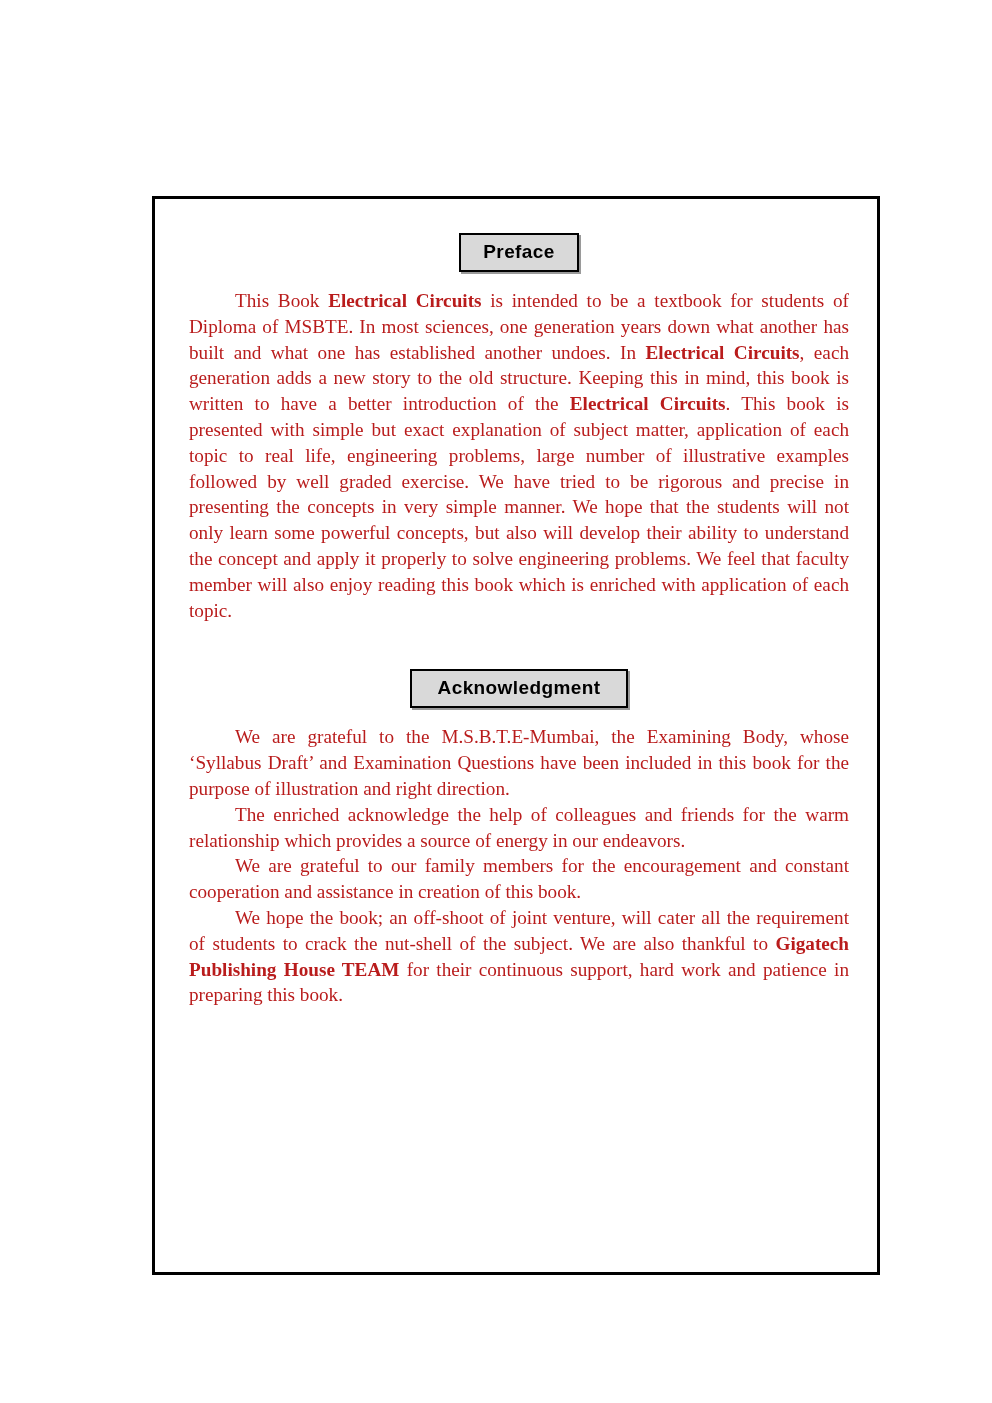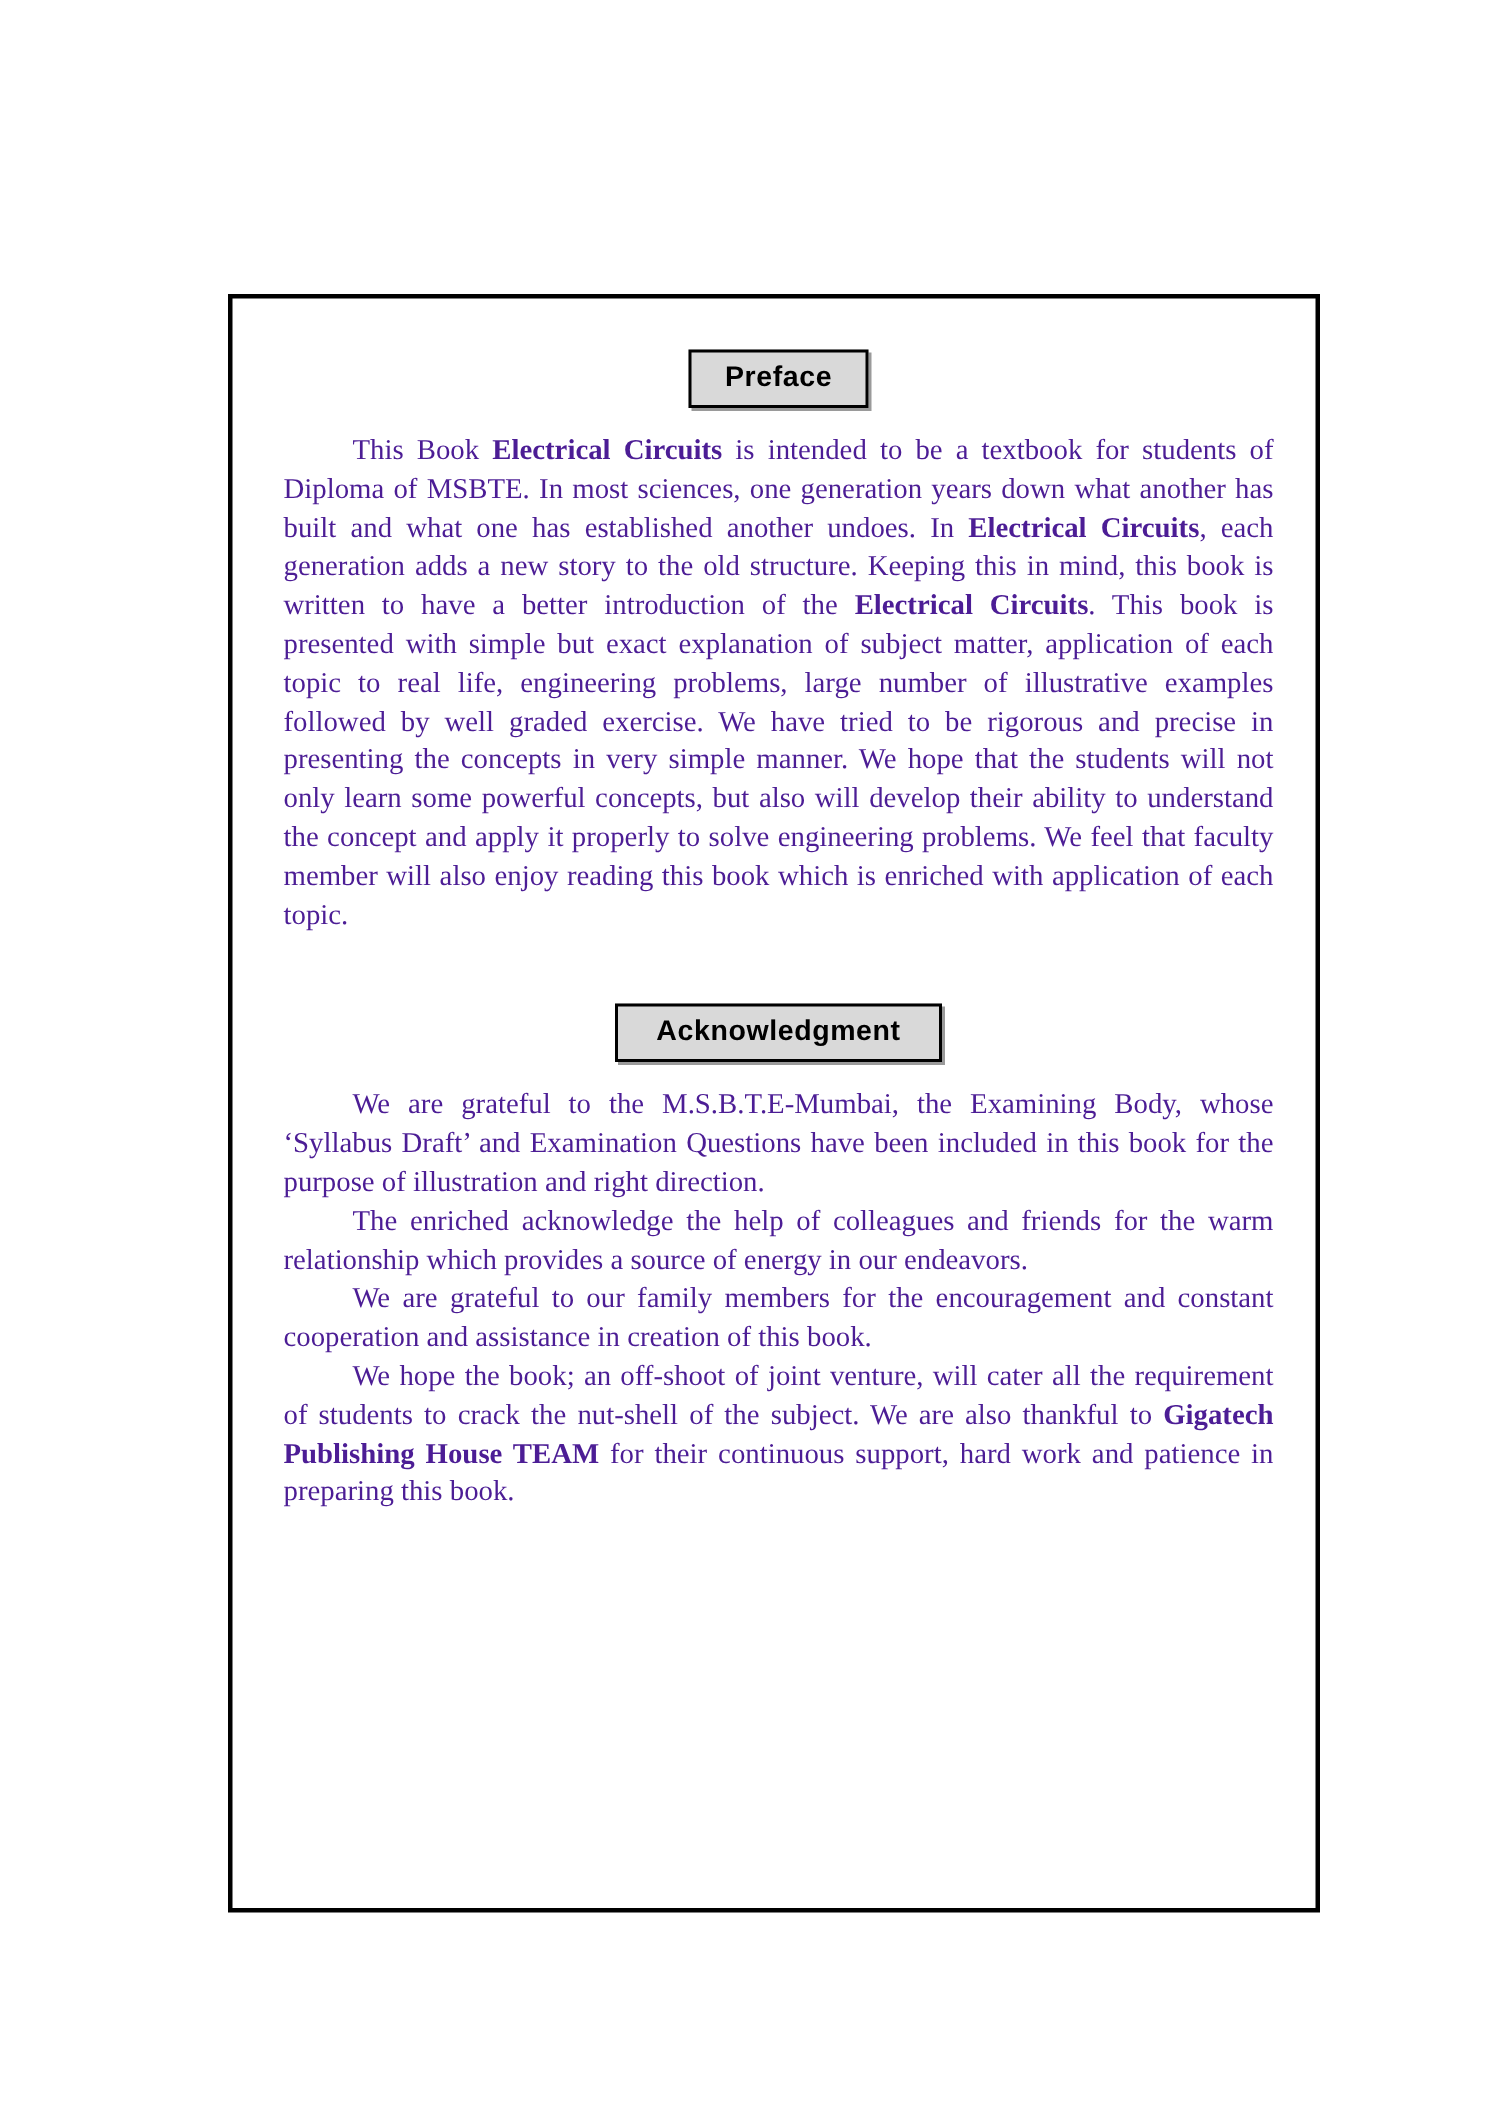--- a/index.html
+++ b/index.html
@@ -50,21 +50,21 @@
   }
   .heading-box.ack {
     padding: 6px 26px 7px 26px;
   }
   p.body-text {
     margin: 0 0 0 0;
     font-size: 19.2px;
     line-height: 25.8px;
     text-align: justify;
     text-justify: inter-word;
-    color: #4c1d95;
+    color: #b91c1c;
   }
   p.indent {
     text-indent: 46px;
   }
   .spacer-large {
     height: 46px;
   }
   b { font-weight: bold; }
 </style>
 </head>

